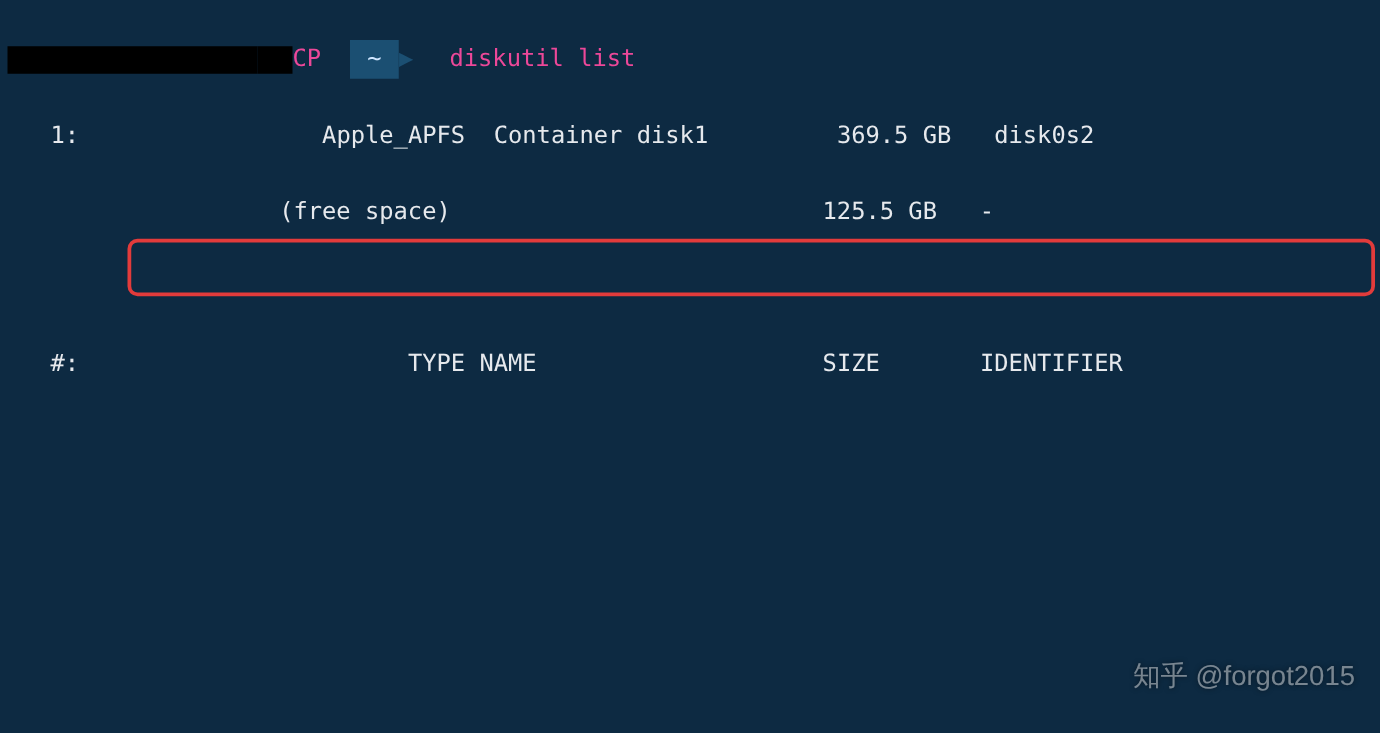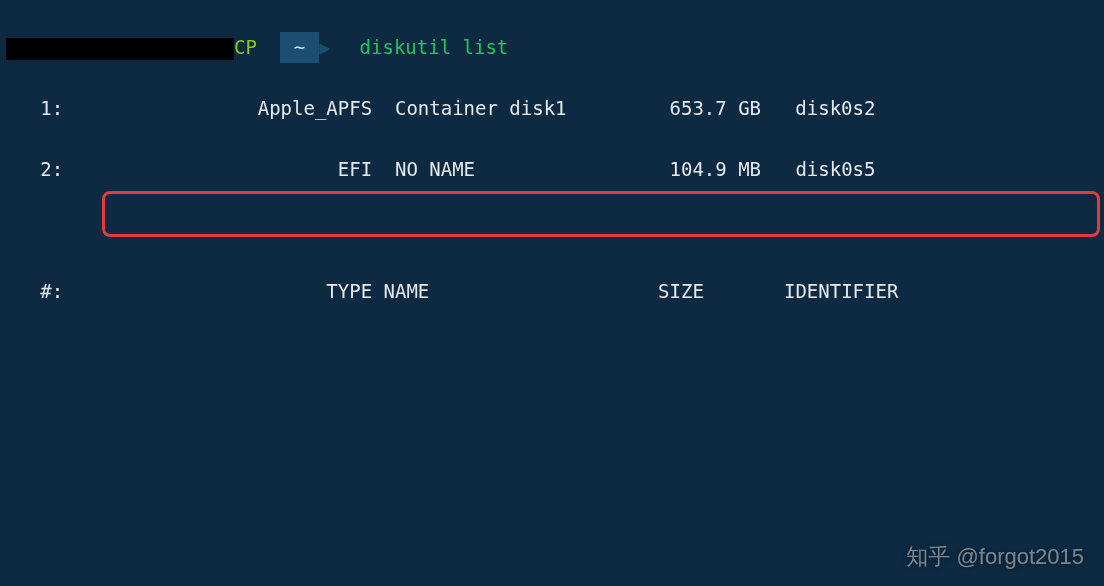--- a/index.html
+++ b/index.html
@@ -10,57 +10,57 @@
     font-size:19px;
     color:#e6e9ed;
     line-height:1.6;
     overflow:hidden;
     position:relative;
   }
   .term{white-space:pre;padding:2px 6px 0 6px;}
   .blk{display:inline-block;vertical-align:middle;}
   .blk.redact{background:#000;color:#000;width:200px;height:22px;}
   .blk.redact2{background:#000;color:#000;width:28px;height:22px;}
-  .cp{color:#84cc16;}
+  .cp{color:#ec4899;}
   .seg-tilde{
     background:#1b4f72;color:#cfe6ff;
     padding:0 14px;
     display:inline-block;
   }
   .seg-arrow{
     color:#1b4f72;display:inline-block;margin-right:6px;
   }
-  .cmd{color:#22c55e;}
+  .cmd{color:#ec4899;}
   .row{display:block;}
   .highlight-box{
     position:absolute;
     border:3px solid #e23b3b;
     border-radius:8px;
     left:102px;top:191px;
     width:992px;height:40px;
     pointer-events:none;
   }
   .watermark{
     position:absolute;
-    right:20px;bottom:12px;
+    right:20px;bottom:28px;
     color:rgba(255,255,255,0.45);
     font-family:sans-serif;
     font-size:22px;
     text-shadow:0 0 4px rgba(0,0,0,0.5);
     pointer-events:none;
   }
   .wm-logo{font-weight:bold;margin-right:6px;}
 </style>
 </head>
 <body>
 
 <div class="term">
 <span class="row"><span class="blk redact"> </span><span class="blk redact2"> </span><span class="cp">CP</span>  <span class="seg-tilde">~</span><span class="seg-arrow">▶</span>  <span class="cmd">diskutil list</span></span>
-<span class="row">   <span>1:</span>                 <span>Apple_APFS</span>  <span>Container disk1</span>         <span>653.7 GB</span>   <span>disk0s2</span></span>
-<span class="row">   <span>2:</span>                        <span>EFI</span>  <span>NO NAME</span>                 <span>104.9 MB</span>   <span>disk0s5</span></span>
+<span class="row">   <span>1:</span>                 <span>Apple_APFS</span>  <span>Container disk1</span>         <span>369.5 GB</span>   <span>disk0s2</span></span>
+<span class="row">                   <span>(free space)</span>                          <span>125.5 GB</span>   <span>-</span></span>
 <span class="row"> </span>
 <span class="row">   <span>#:</span>                       <span>TYPE</span> <span>NAME</span>                    <span>SIZE</span>       <span>IDENTIFIER</span></span>
 
 
 
 
 
 
 
 

